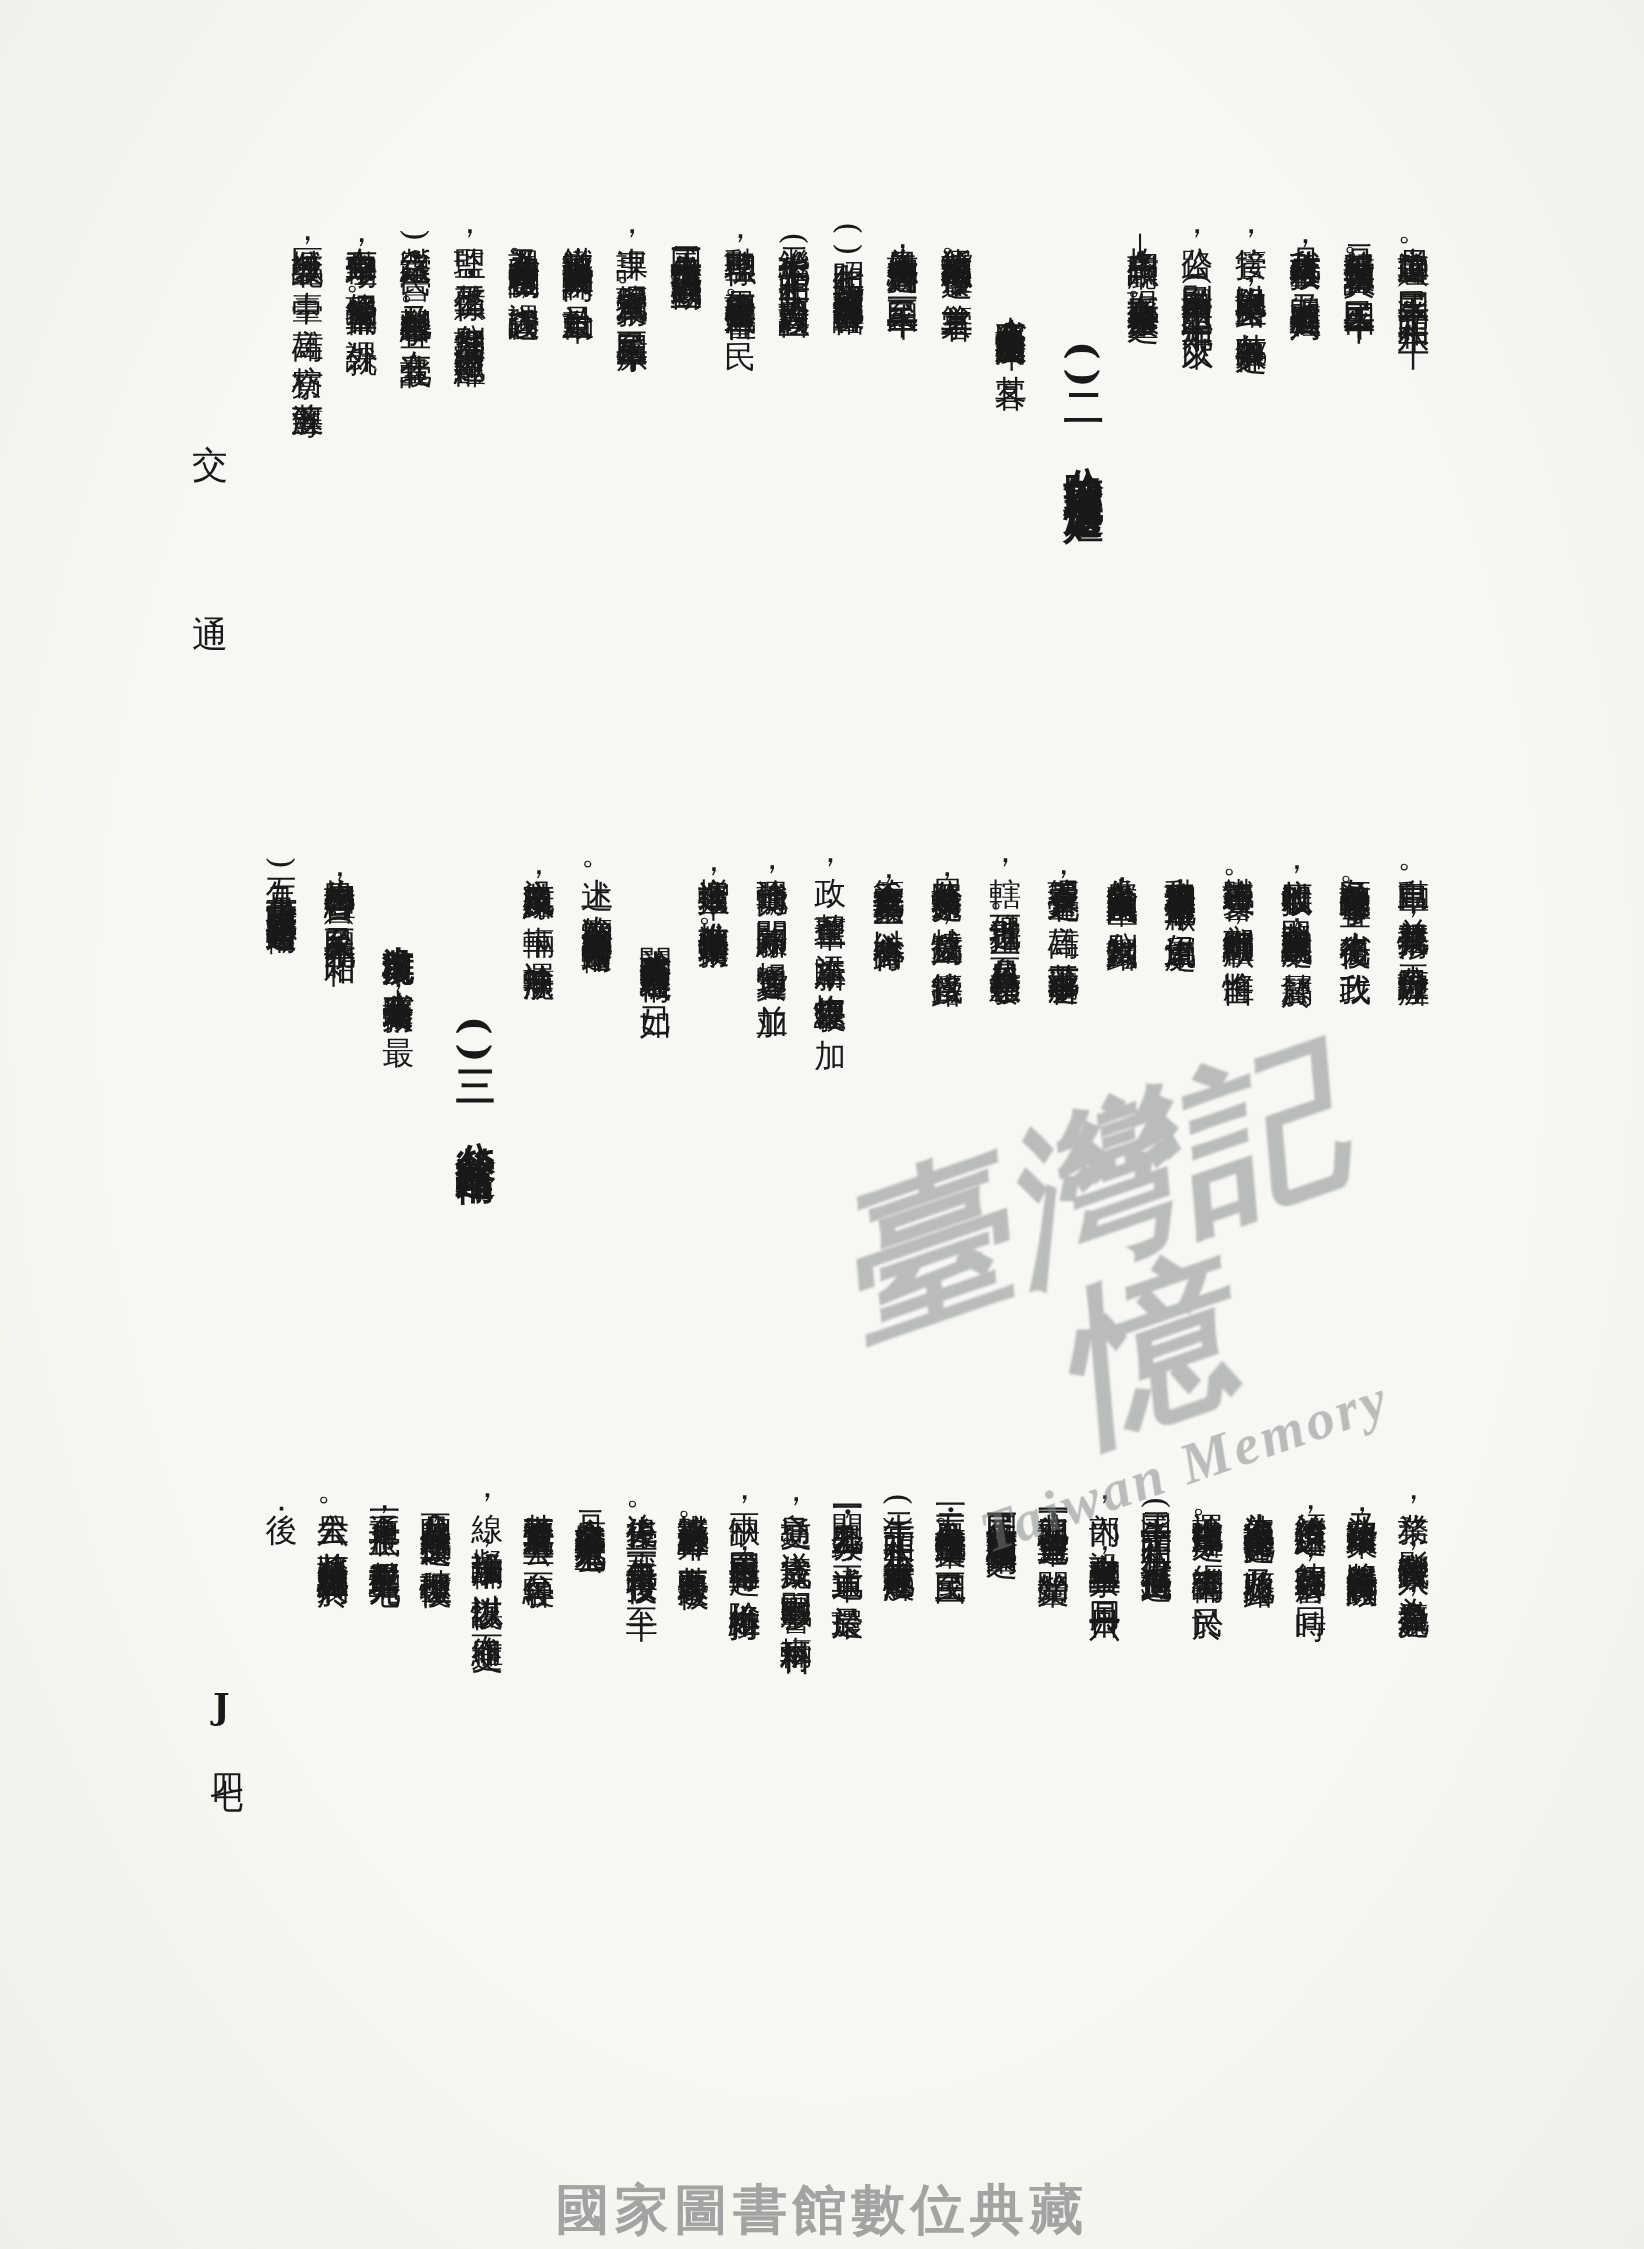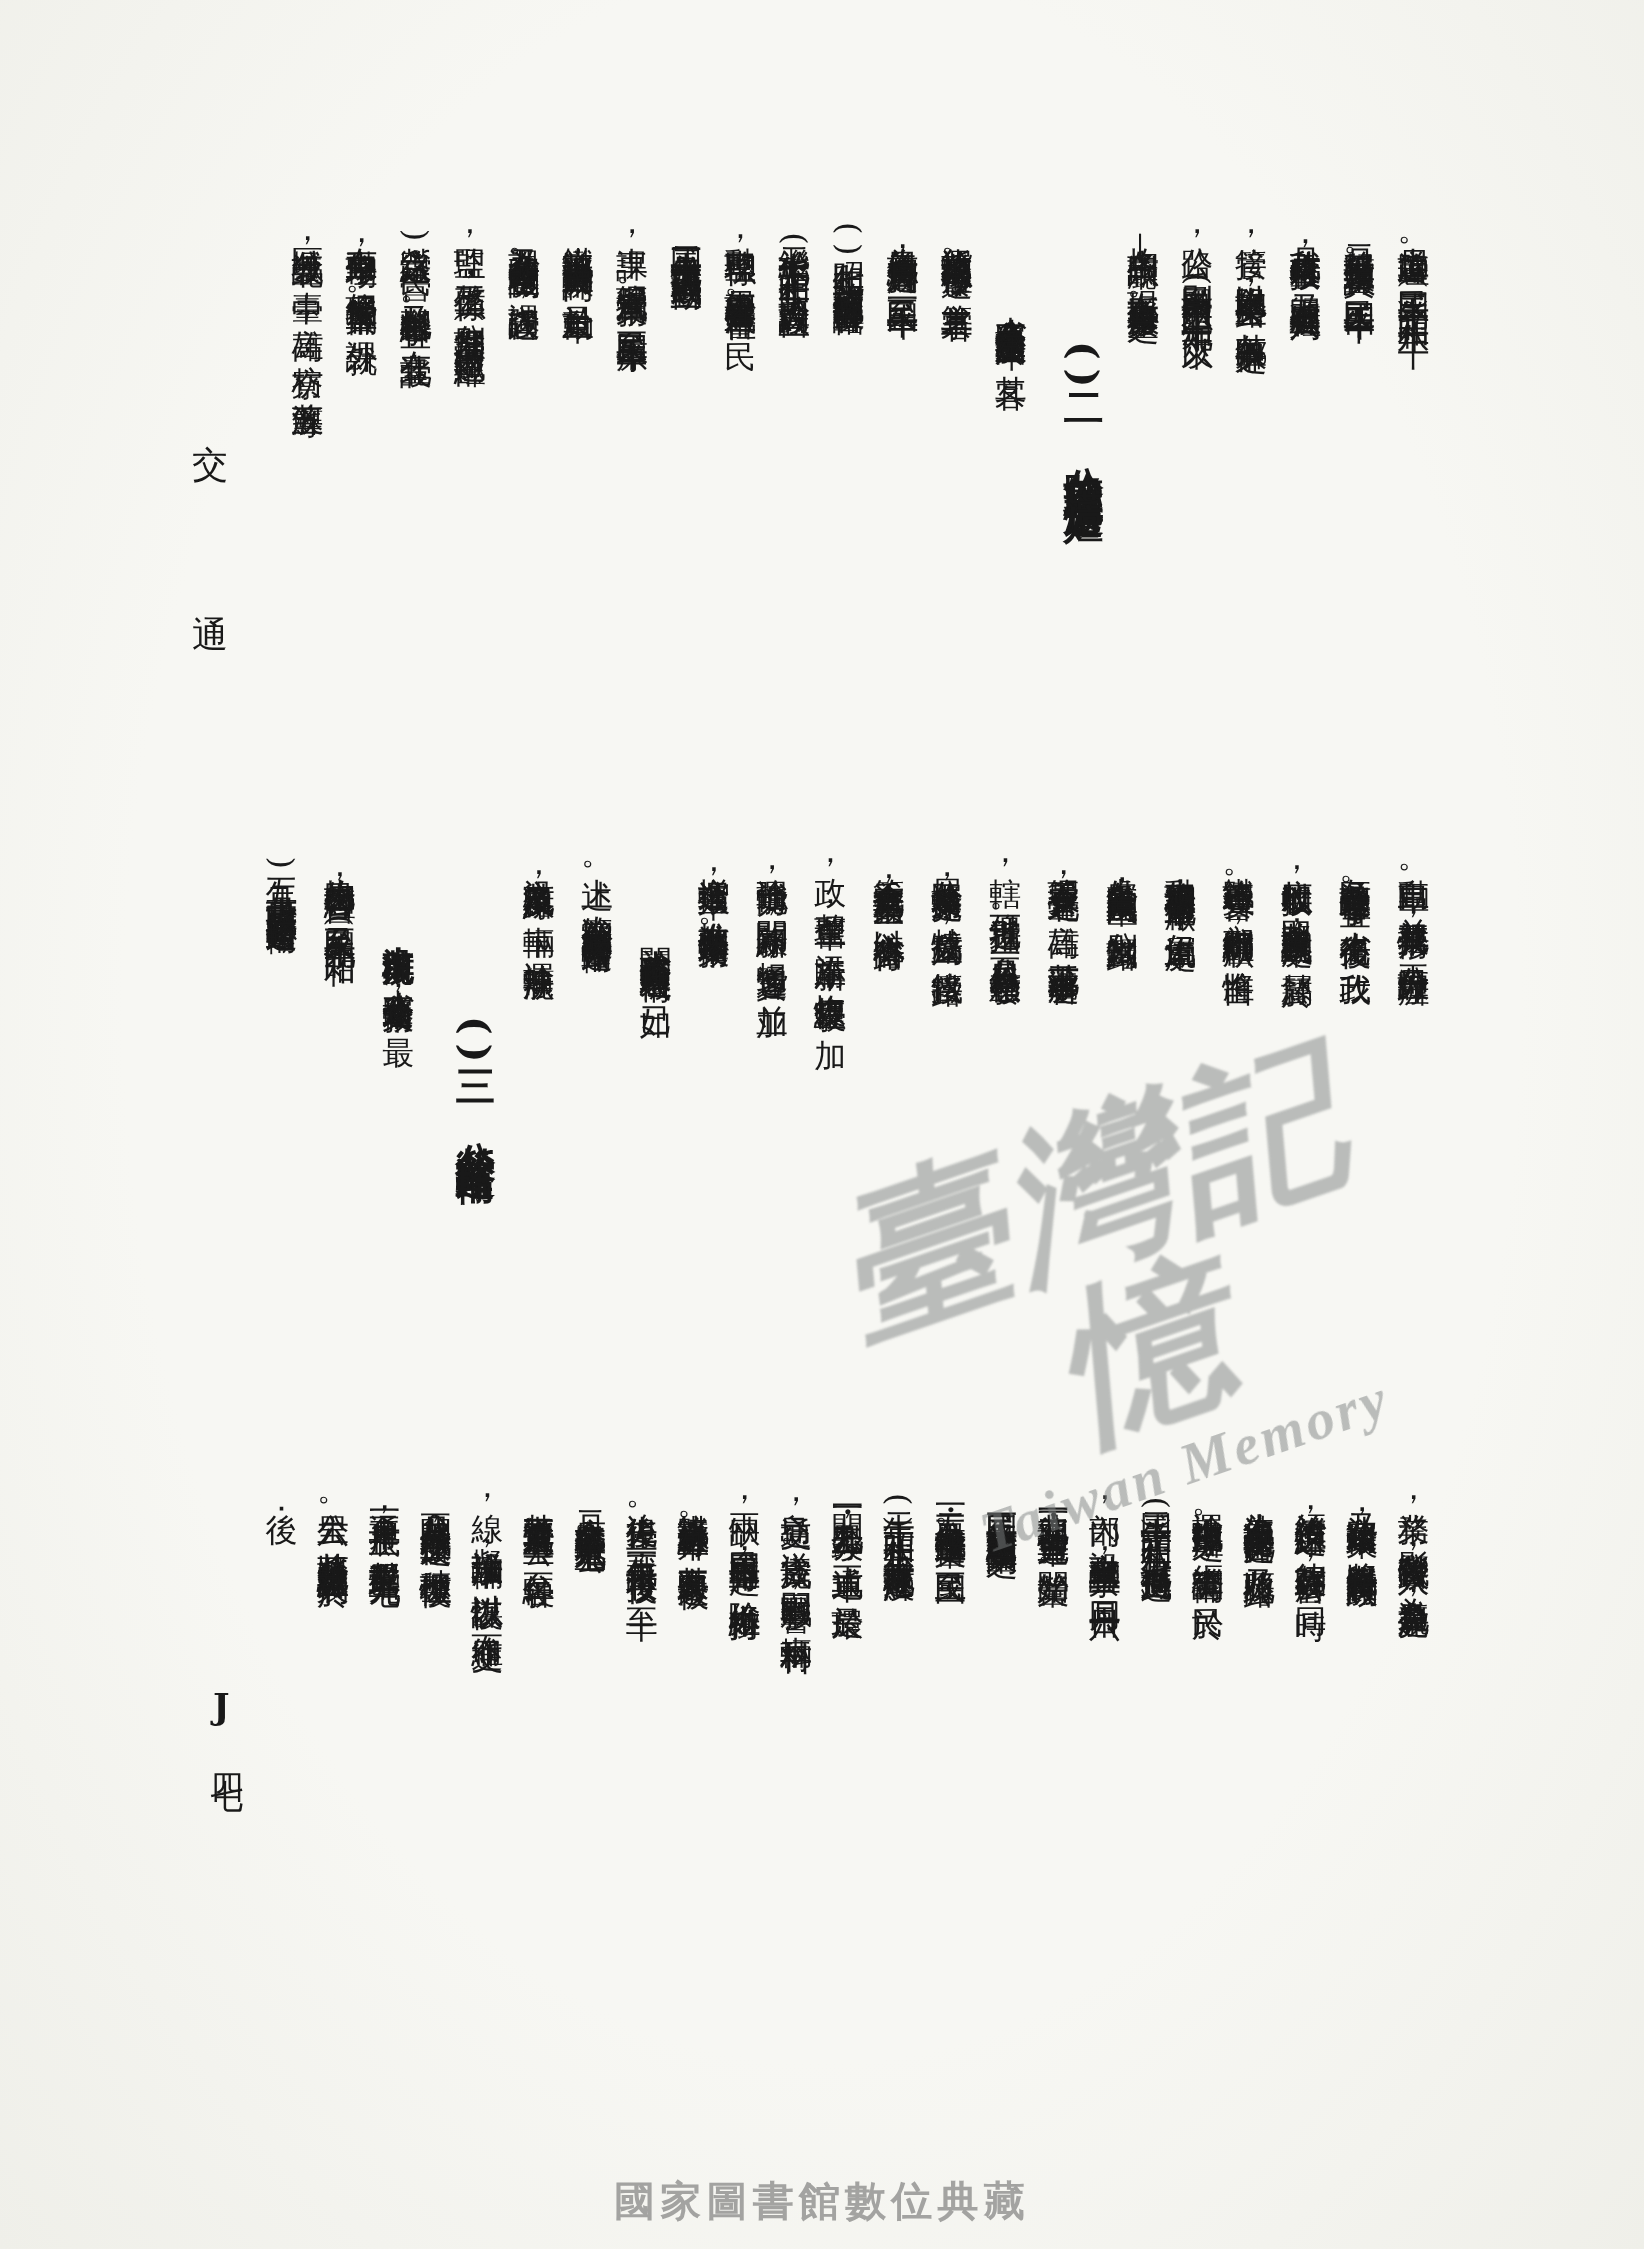--- a/index.html
+++ b/index.html
@@ -51,21 +51,21 @@
     font-family:"DejaVu Serif","Liberation Serif",serif;
   }
   .watermark .wm-latin{
     font-size:57px;font-style:italic;font-weight:bold;margin-top:5.2px;
     letter-spacing:3.5px;filter:blur(0.7px);
     font-family:"Liberation Serif","DejaVu Serif",serif;
   }
   
   .footer-caption{
     position:absolute;top:2174px;left:50%;transform:translateX(-50%);
-    font-size:41px;font-weight:600;letter-spacing:5.2px;color:#a3a3a1;
+    font-size:54px;font-weight:600;letter-spacing:5.2px;color:#a3a3a1;
     white-space:nowrap;
   }
 </style>
 </head>
 <body>
 
 <div class="paper"></div>
 
 <div class="margin-label c1">交</div>
 <div class="margin-label c2">通</div>

